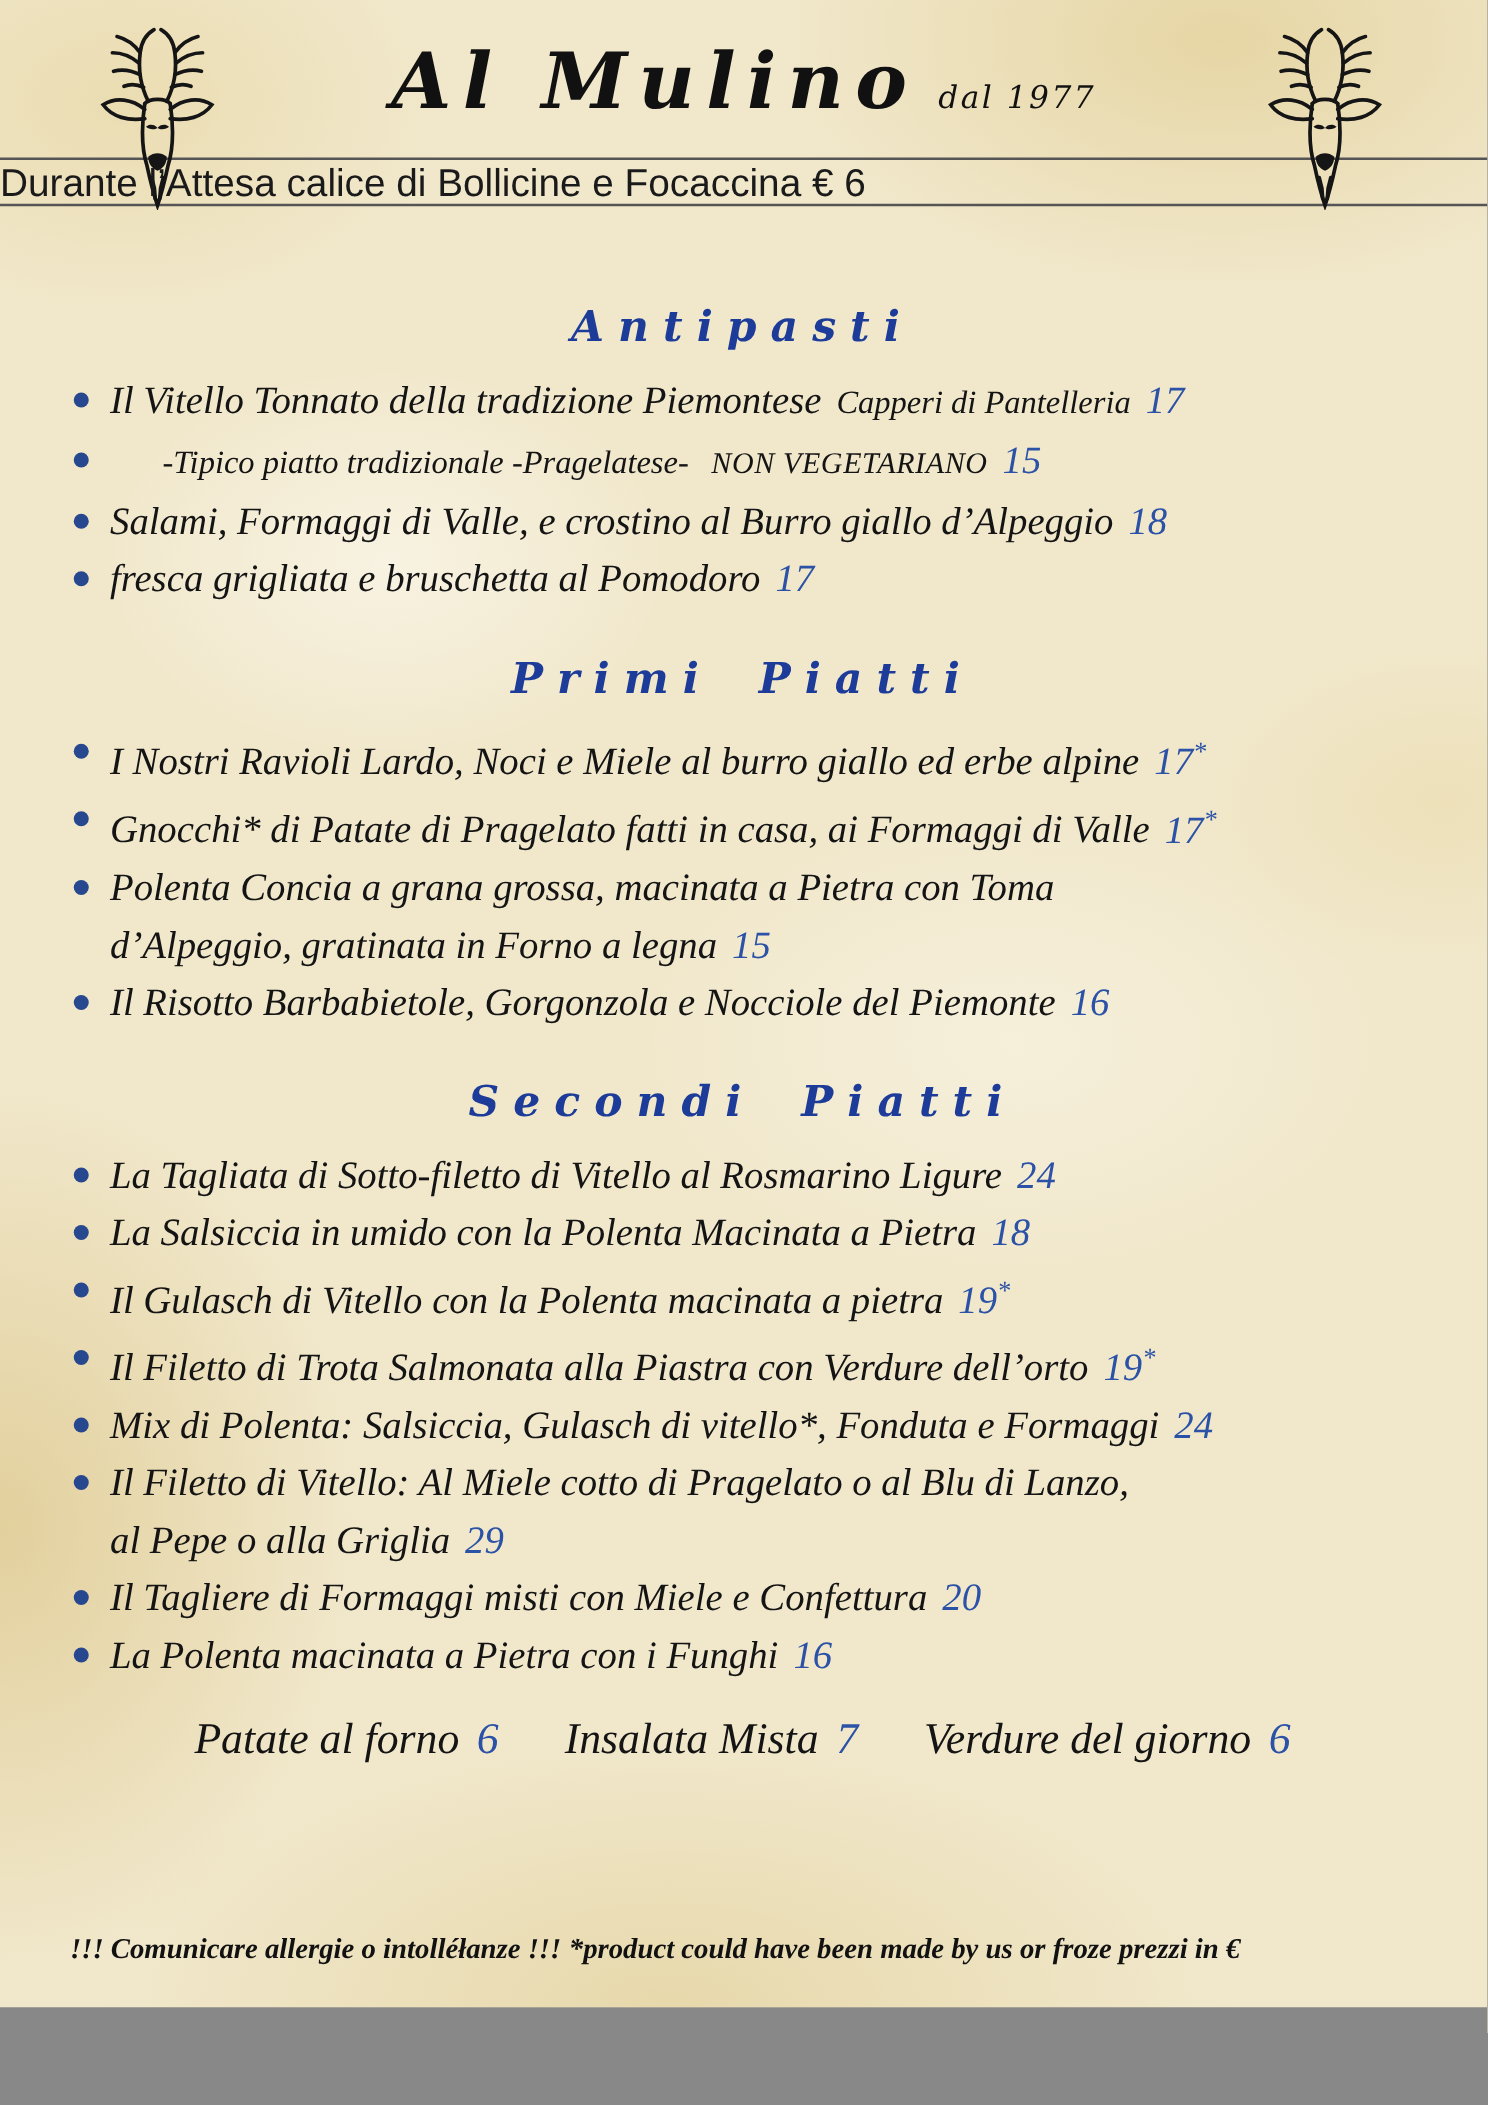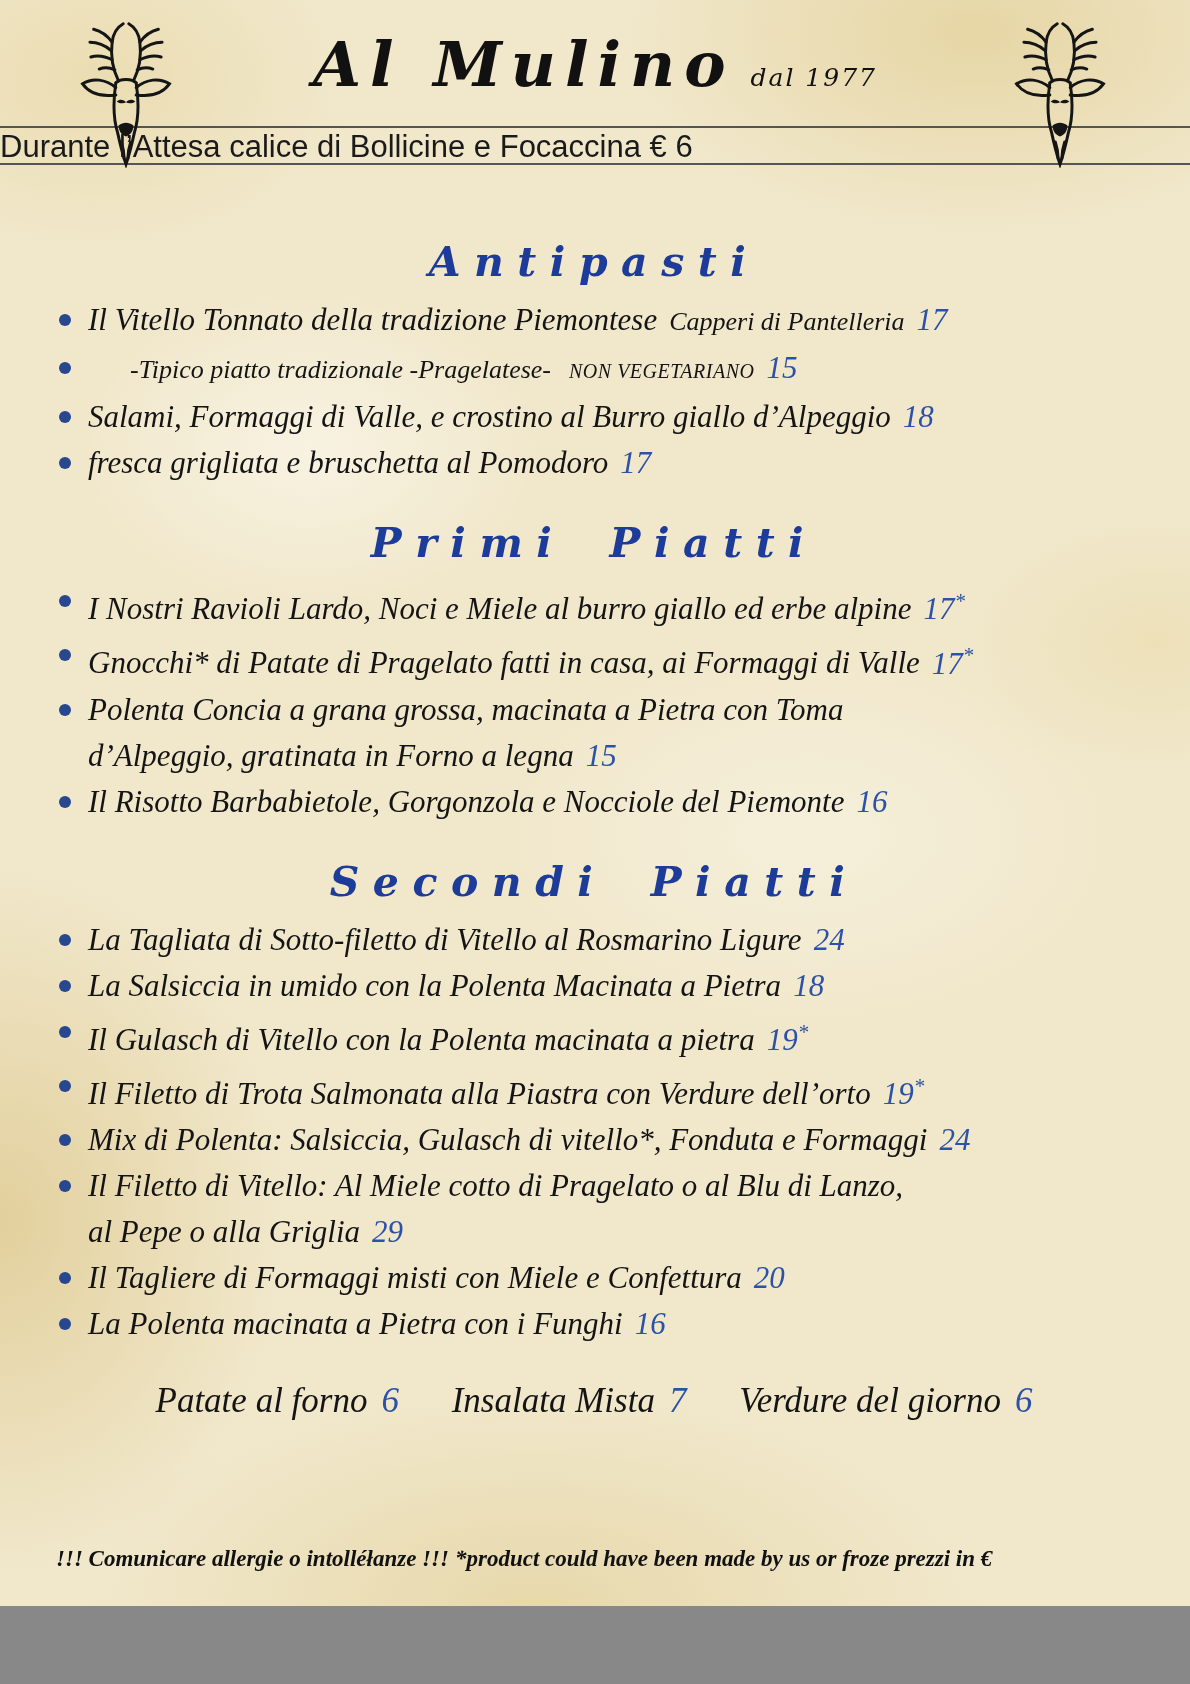--- a/index.html
+++ b/index.html
@@ -27,34 +27,34 @@
   .title-row{position:absolute;top:28px;left:0;right:0;text-align:center;z-index:2;white-space:nowrap;}
   .title{font-family:"DejaVu Serif", serif;font-style:italic;font-weight:bold;
          font-size:62px;letter-spacing:9px;color:#111;}
   .since{font-family:"DejaVu Serif", serif;font-style:italic;font-size:25px;
          letter-spacing:2px;margin-left:16px;color:#111;}
   .banner{position:absolute;top:129px;left:0;right:0;z-index:2;
           font-family:"Liberation Sans", sans-serif;font-size:31px;color:#1a1a1a;}
   
   .menu{padding:30px 58px 0 56px;}
   .sec-title{margin:36px 0 14px;text-align:center;font-family:"DejaVu Serif", serif;
-             font-style:italic;font-weight:bold;font-size:41px;line-height:42px;
+             font-style:italic;font-weight:bold;font-size:34px;line-height:42px;
              color:#1d3c99;letter-spacing:.33em;word-spacing:.4em;}
   .items{list-style:none;margin:0;padding:0;}
   .item{position:relative;padding-left:32px;font-size:31px;font-style:italic;line-height:46px;}
   .item::before{content:"";position:absolute;left:3px;top:17px;width:12px;height:12px;
                 border-radius:50%;background:#27478f;}
   .l1,.l2{display:block;}
   .note{font-size:26px;margin-left:12px;}
   .sub{font-size:26px;margin-left:42px;}
-  .subcaps{font-size:20px;margin-left:18px;letter-spacing:.5px;}
+  .subcaps{font-size:24px;margin-left:18px;letter-spacing:.5px;}
   .price{color:#2b52a6;margin-left:12px;}
   .star{color:#2b52a6;font-size:21px;}
   
-  .sides{margin-top:34px;text-align:center;font-size:35px;font-style:italic;}
+  .sides{margin-top:24px;text-align:center;font-size:35px;font-style:italic;}
   .side{margin:0 22px;white-space:nowrap;}
   .side .price{margin-left:14px;}
   .footer{position:absolute;bottom:26px;left:0;right:0;height:34px;
           font-size:23px;font-weight:bold;font-style:italic;color:#111;}
   .foot-left{position:absolute;left:56px;top:0;}
   .foot-right{position:absolute;left:455px;top:0;}
 </style>
 </head>
 <body>
 

